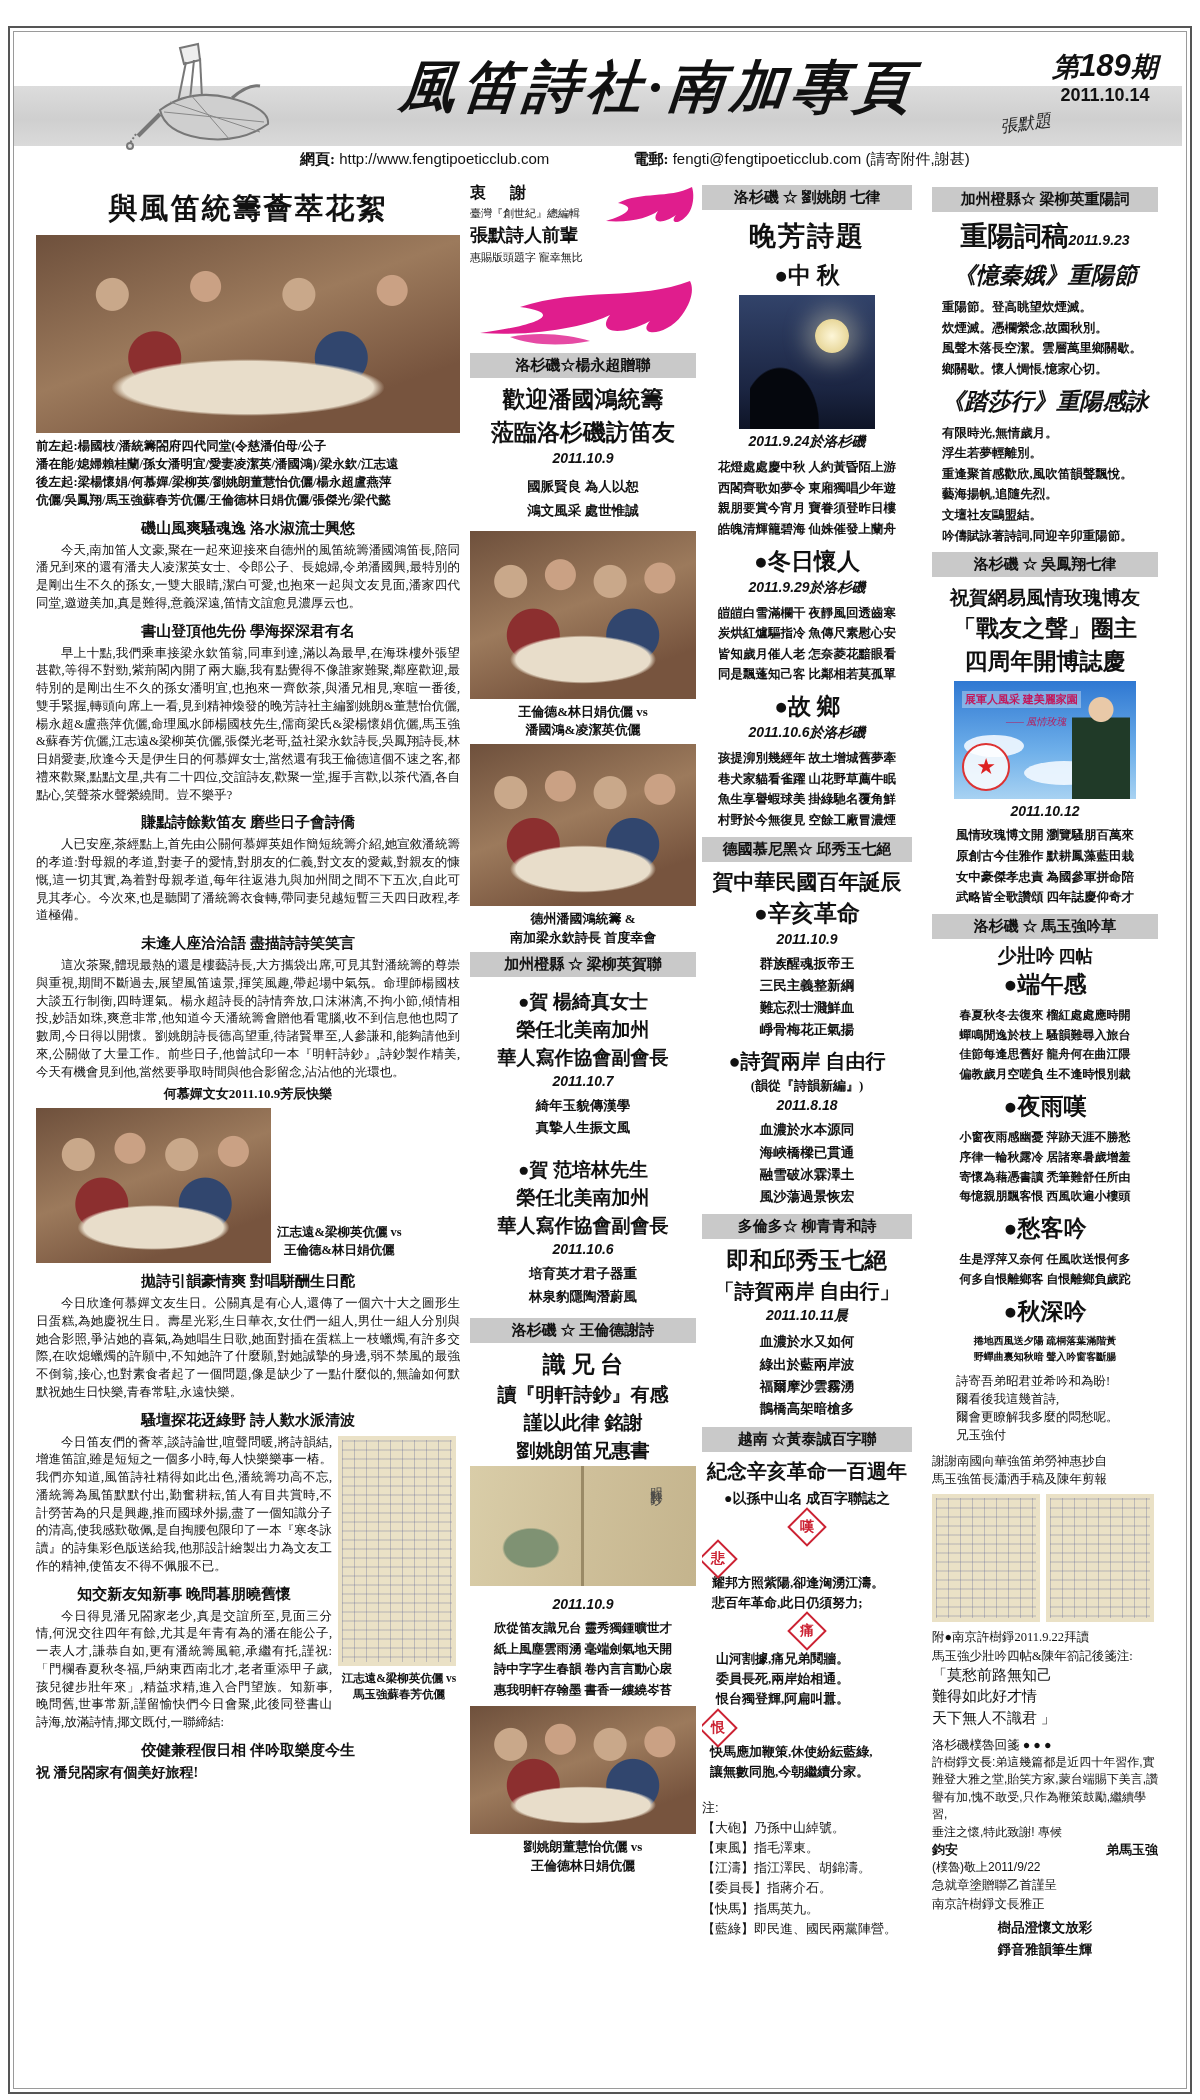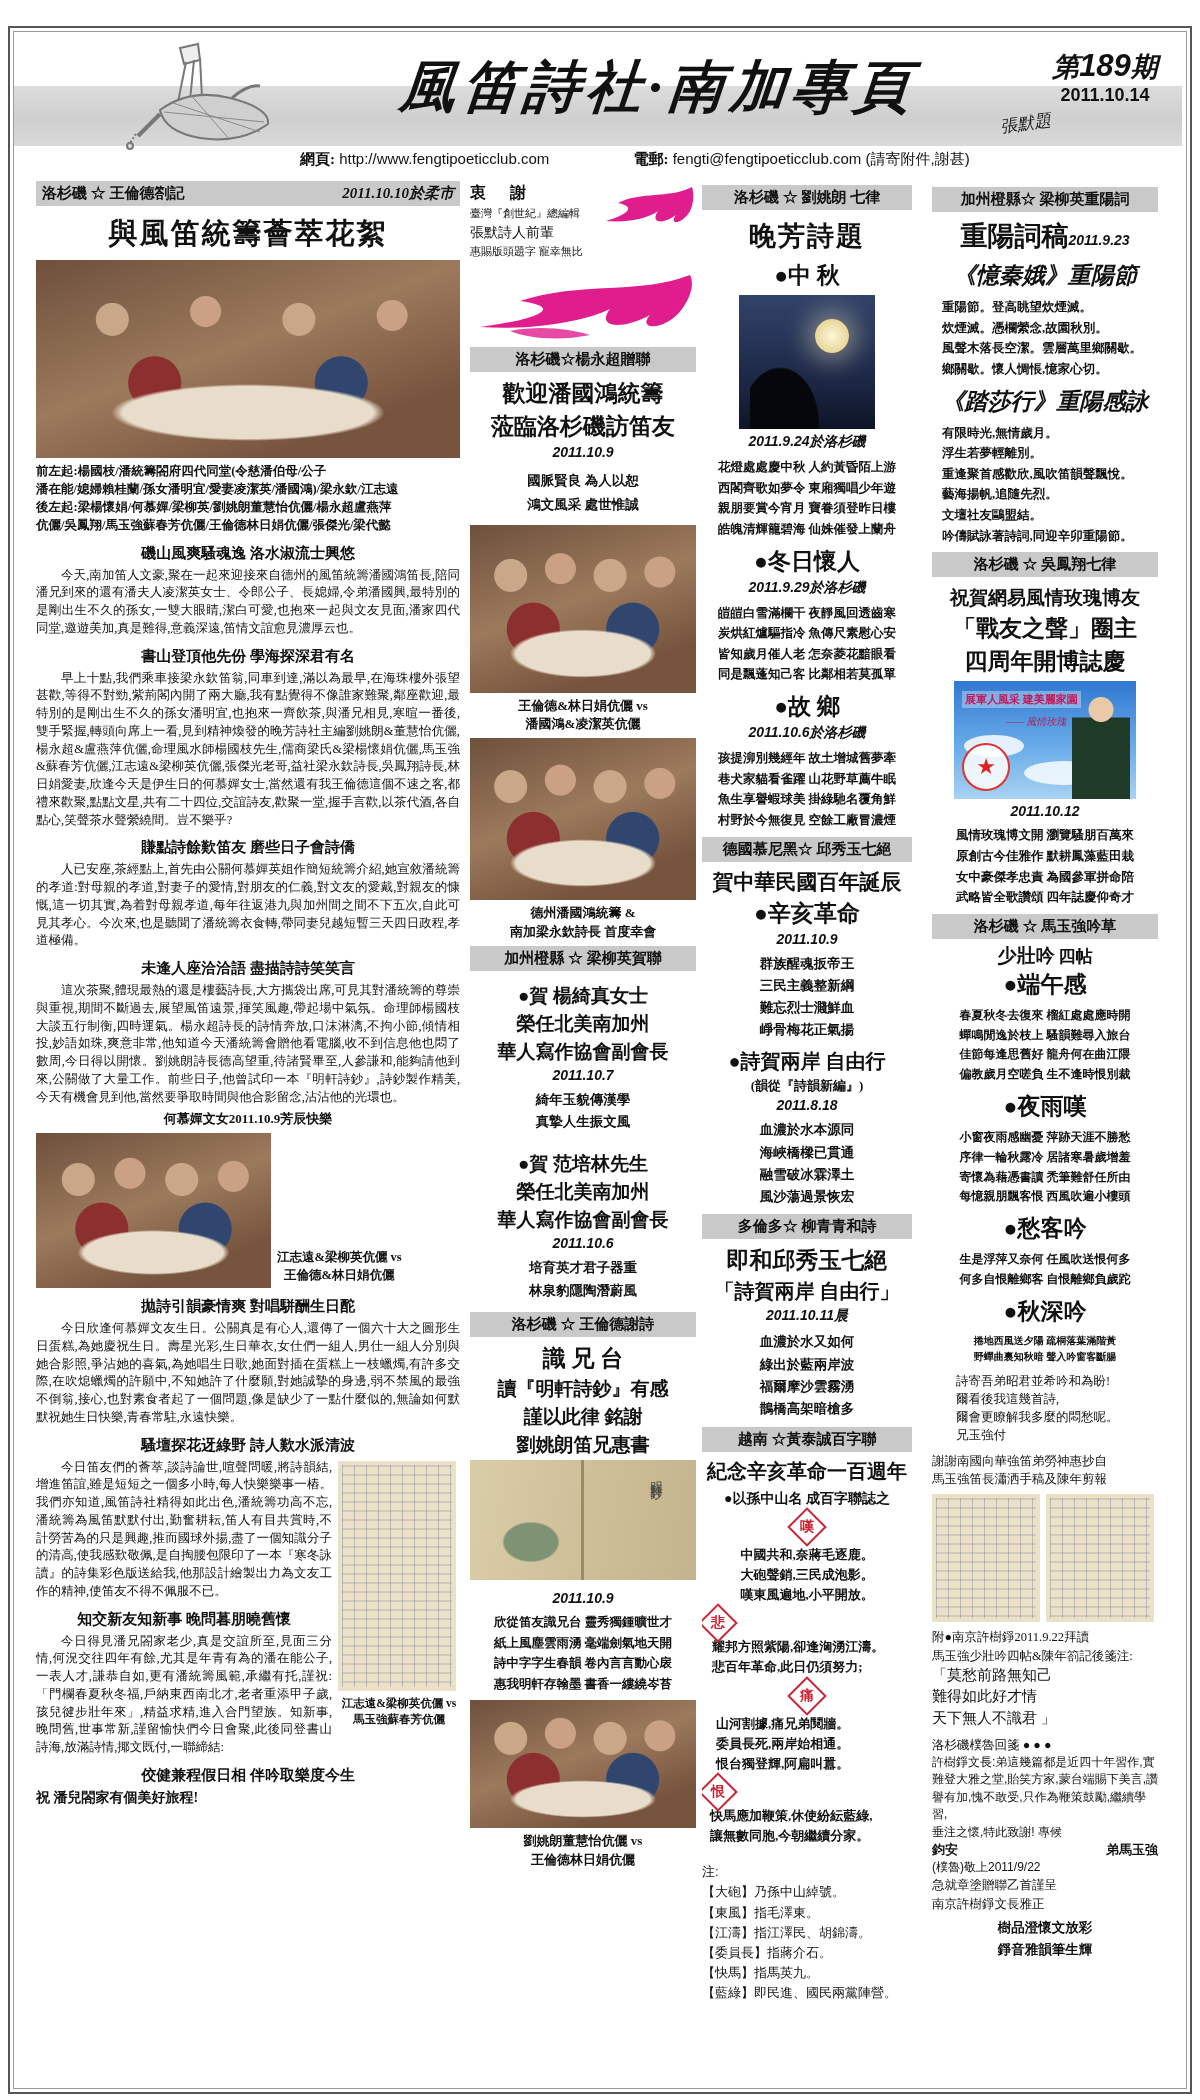--- a/index.html
+++ b/index.html
@@ -59,21 +59,21 @@
   .ph-book .t{position:absolute;right:14%;top:10%;writing-mode:vertical-rl;font-size:12px;color:#444;letter-spacing:2px;}
   .ph-book:after{content:"";position:absolute;left:12%;bottom:12%;width:30%;height:40%;background:radial-gradient(ellipse,#7f9273 0 55%,rgba(0,0,0,0) 60%);}
   .ph-script{background:#eae1c6;}
   .ph-script:before{content:"";position:absolute;inset:4px;background:repeating-linear-gradient(90deg,rgba(70,80,140,.28) 0 1px,rgba(0,0,0,0) 1px 12px),repeating-linear-gradient(rgba(70,80,140,.16) 0 2px,rgba(0,0,0,0) 2px 9px);}
   .seal{width:24px;height:24px;border:2px solid #c23;transform:rotate(45deg);display:flex;align-items:center;justify-content:center;margin:4px auto;}
   .seal span{transform:rotate(-45deg);color:#c23;font-size:14px;font-weight:bold;}
   .seal.at-left{margin:4px 0 0 2px;}
   .flame-row{display:flex;}
   .thx{font-size:11px;line-height:1.5;width:128px;}
   .thx .t1{font-size:16px;font-weight:bold;letter-spacing:10px;}
-  .thx .t2{font-weight:normal;font-size:14px;}
+  .thx .t2{font-weight:bold;font-size:18px;}
   .noteblk{font-size:13px;font-weight:bold;white-space:pre-line;line-height:1.55;}
   .letter{font-size:12.5px;font-weight:normal;line-height:1.45;white-space:pre-line;}
   .img-row{display:flex;gap:6px;}
   .floatfig{float:right;width:122px;margin:2px 0 2px 6px;}
 </style>
 </head>
 <body>
 
 <div class="abs" id="frame-outer">
   <div id="frame-inner"></div>
@@ -106,24 +106,20 @@
 
 <div class="abs" id="url-line">
   <span style="margin-left:300px" class="lab">網頁:</span>
   <span>http://www.fengtipoeticclub.com</span>
   <span style="margin-left:80px" class="lab">電郵:</span>
   <span>fengti@fengtipoeticclub.com</span>
   <span>(請寄附件,謝甚)</span>
 </div>
 
 <div class="col" id="col1">
-  <div class="bar split">
-    <span>洛杉磯 ☆ 王倫德劄記</span>
-    <span class="d">2011.10.10於柔市</span>
-  </div>
   <div class="h1c">與風笛統籌薈萃花絮</div>
   <div class="photo ph-warm ph-people" style="width:100%;height:198px;"></div>
   <div class="cap left" style="font-size:12.5px">前左起:楊國枝/潘統籌閤府四代同堂(令慈潘伯母/公子
 潘在能/媳婦賴桂蘭/孫女潘明宜/愛妻凌潔英/潘國鴻)/梁永欽/江志遠
 後左起:梁楊懷娟/何慕嬋/梁柳英/劉姚朗董慧怡伉儷/楊永超盧燕萍
 伉儷/吳鳳翔/馬玉強蘇春芳伉儷/王倫德林日娟伉儷/張傑光/梁代懿</div>
   <div class="sub">磯山風爽騷魂逸 洛水淑流士興悠</div>
   <div class="para">今天,南加笛人文豪,聚在一起來迎接來自德州的風笛統籌潘國鴻笛長,陪同潘兄到來的還有潘夫人凌潔英女士、令郎公子、長媳婦,令弟潘國興,最特別的是剛出生不久的孫女,一雙大眼睛,潔白可愛,也抱來一起與文友見面,潘家四代同堂,邀遊美加,真是難得,意義深遠,笛情文誼愈見濃厚云也。</div>
   <div class="sub">書山登頂他先份 學海探深君有名</div>
   <div class="para">早上十點,我們乘車接梁永欽笛翁,同車到達,滿以為最早,在海珠樓外張望甚歡,等得不對勁,紫荊閣內開了兩大廳,我有點覺得不像誰家難聚,鄰座歡迎,最特別的是剛出生不久的孫女潘明宜,也抱來一齊飲茶,與潘兄相見,寒暄一番後,雙手緊握,轉頭向席上一看,見到精神煥發的晚芳詩社主編劉姚朗&amp;董慧怡伉儷,楊永超&amp;盧燕萍伉儷,命理風水師楊國枝先生,儒商梁氏&amp;梁楊懷娟伉儷,馬玉強&amp;蘇春芳伉儷,江志遠&amp;梁柳英伉儷,張傑光老哥,益社梁永欽詩長,吳鳳翔詩長,林日娟愛妻,欣逢今天是伊生日的何慕嬋女士,當然還有我王倫德這個不速之客,都禮來歡聚,點點文星,共有二十四位,交誼詩友,歡聚一堂,握手言歡,以茶代酒,各自點心,笑聲茶水聲縈繞間。豈不樂乎?</div>
@@ -257,23 +253,20 @@
   <div class="poem">血濃於水又如何
 綠出於藍兩岸波
 福爾摩沙雲霧湧
 鵲橋高架暗槍多</div>
   <div class="bar">越南 ☆黃泰誠百字聯</div>
   <div class="h2c" style="font-size:20px">紀念辛亥革命一百週年</div>
   <div class="cap" style="font-size:14px">●以孫中山名 成百字聯誌之</div>
   <div class="seal">
       <span>嘆</span>
     </div>
-  <div class="noteblk" style="text-align:center">中國共和,奈蔣毛逐鹿。
-大砲聲銷,三民成泡影。
-嘆東風遍地,小平開放。</div>
   <div class="seal at-left">
       <span>悲</span>
     </div>
   <div class="noteblk" style="padding-left:10px">耀邦方照紫陽,卻逢洶湧江濤。
 悲百年革命,此日仍須努力;</div>
   <div class="seal">
       <span>痛</span>
     </div>
   <div class="noteblk" style="padding-left:14px">山河割據,痛兄弟鬩牆。
 委員長死,兩岸始相通。

